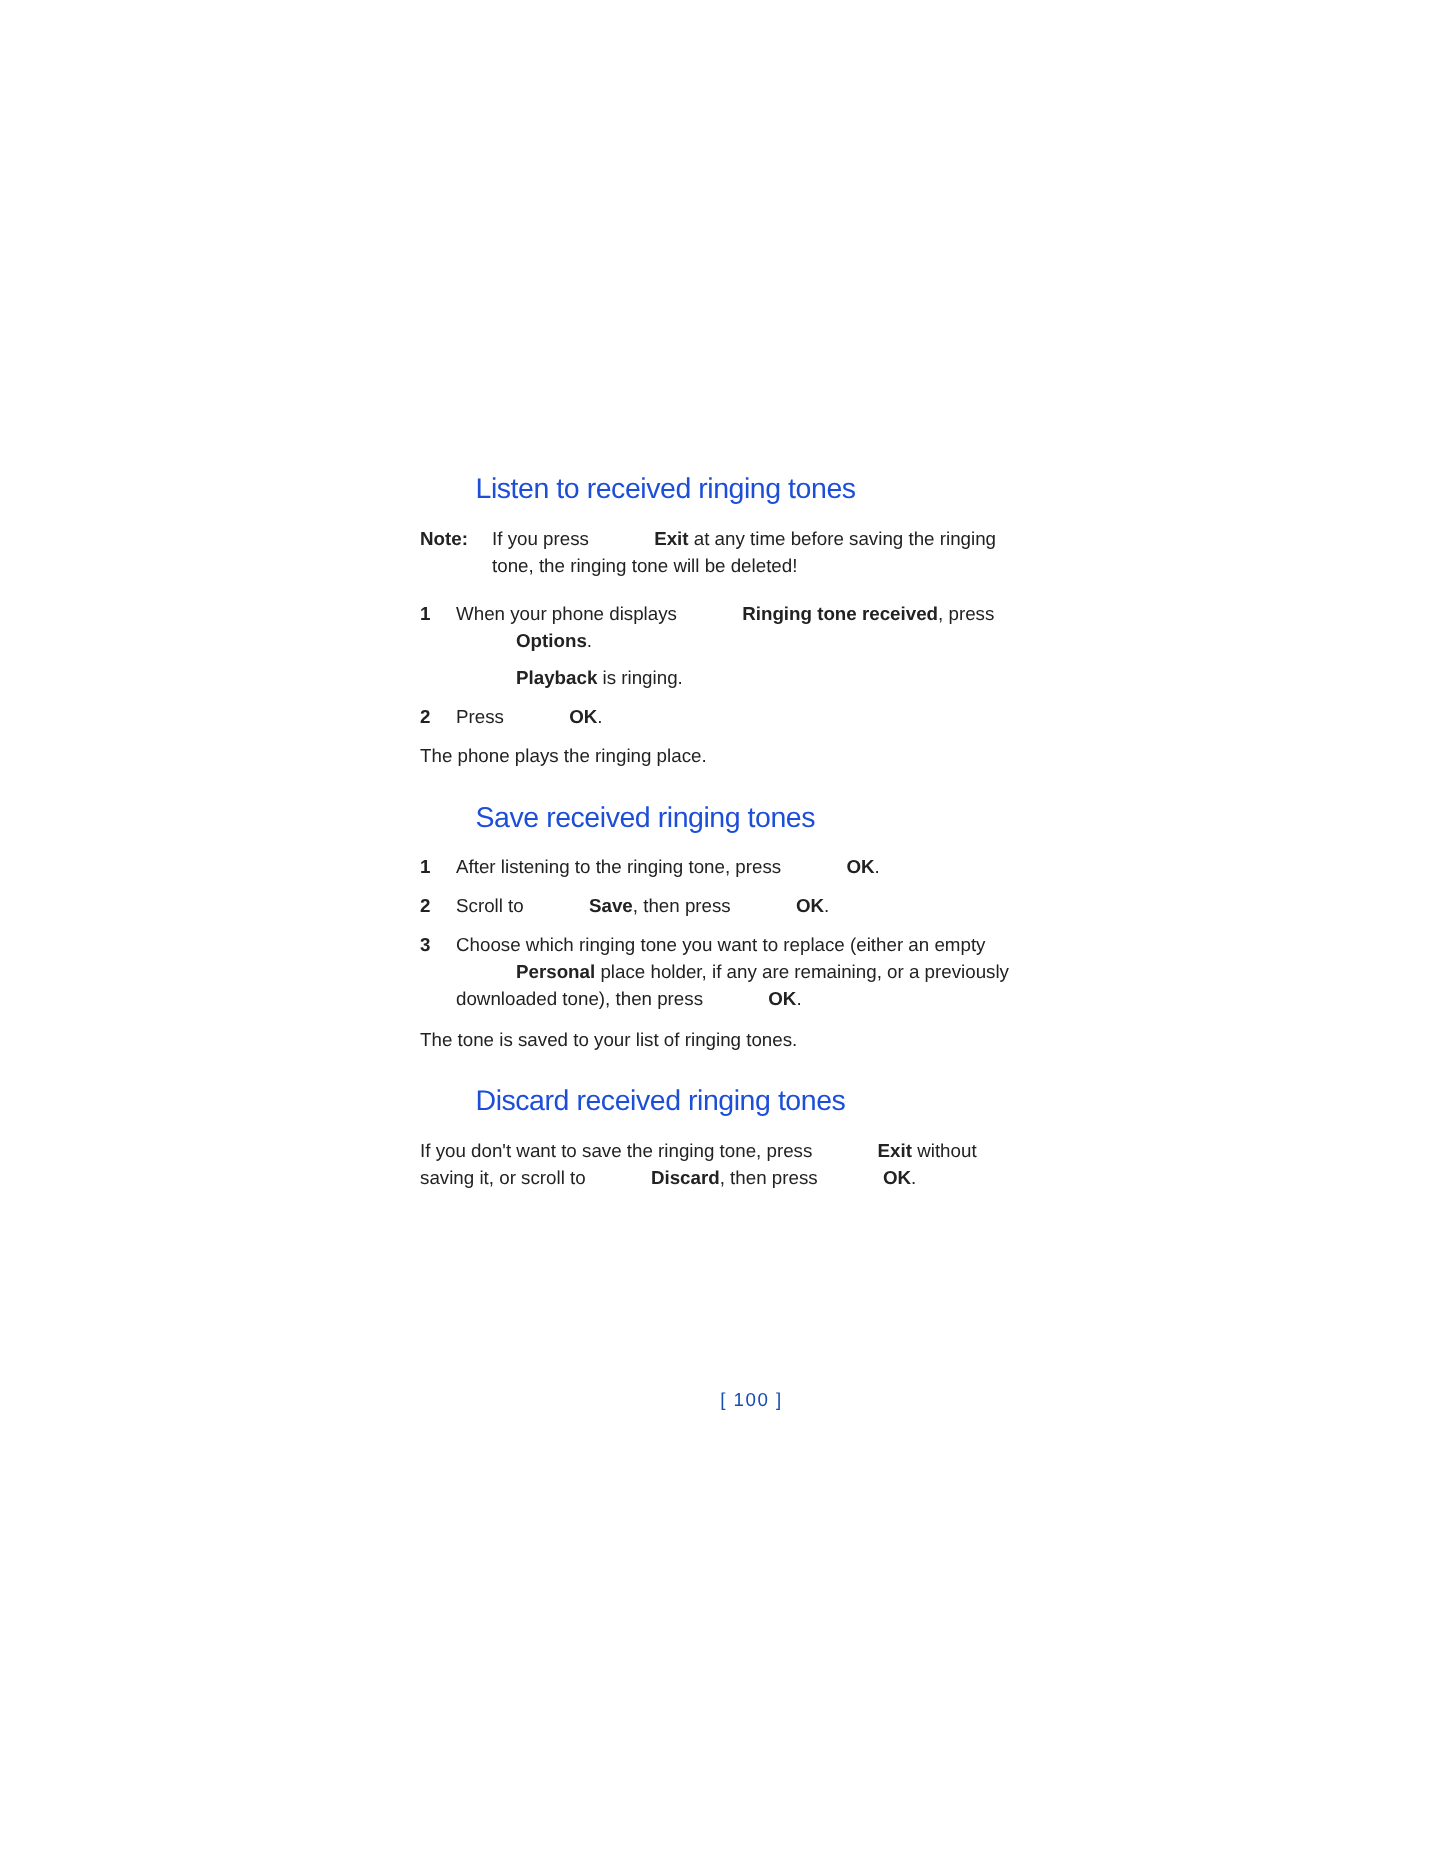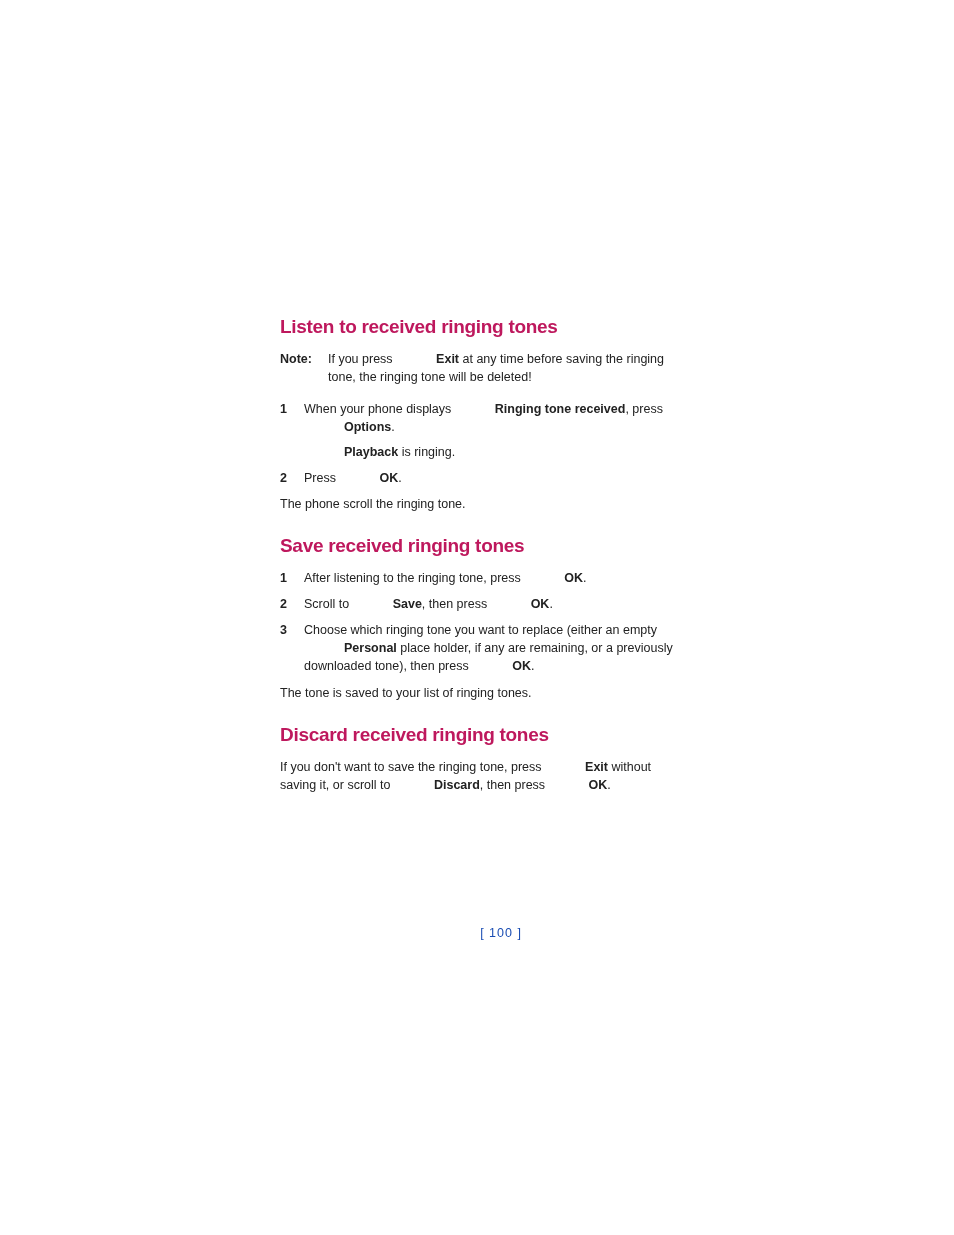--- a/index.html
+++ b/index.html
@@ -14,25 +14,26 @@
       font-family: Verdana, Geneva, sans-serif;
       position: relative;
     }
     .page-content {
       position: absolute;
       left: 280px;
       top: 316px;
       width: 410px;
     }
     .section-heading {
-      color: #be185d;
+      color: #1d4ed8;
       font-size: 19px;
-      font-weight: bold;
+      font-weight: normal;
       margin-bottom: 12px;
       letter-spacing: -0.3px;
+      margin-left: 37px;
     }
     .note-row {
       display: flex;
       margin-bottom: 14px;
       font-size: 12.5px;
       line-height: 1.45;
       color: #222;
       justify-content: flex-end;
     }
     .note-label {
@@ -113,21 +114,21 @@
       </div>
     </div>
 
     <div class="numbered-item">
       <div class="item-number">2</div>
       <div class="item-body">
         <span>Press </span><span class="bold">OK</span><span>.</span>
       </div>
     </div>
 
-    <div class="para">The phone scroll the ringing tone.</div>
+    <div class="para">The phone plays the ringing place.</div>
   </div>
 
   <div class="section">
     <div class="section-heading">Save received ringing tones</div>
 
     <div class="numbered-item">
       <div class="item-number">1</div>
       <div class="item-body">
         <span>After listening to the ringing tone, press </span><span class="bold">OK</span><span>.</span>
       </div>

